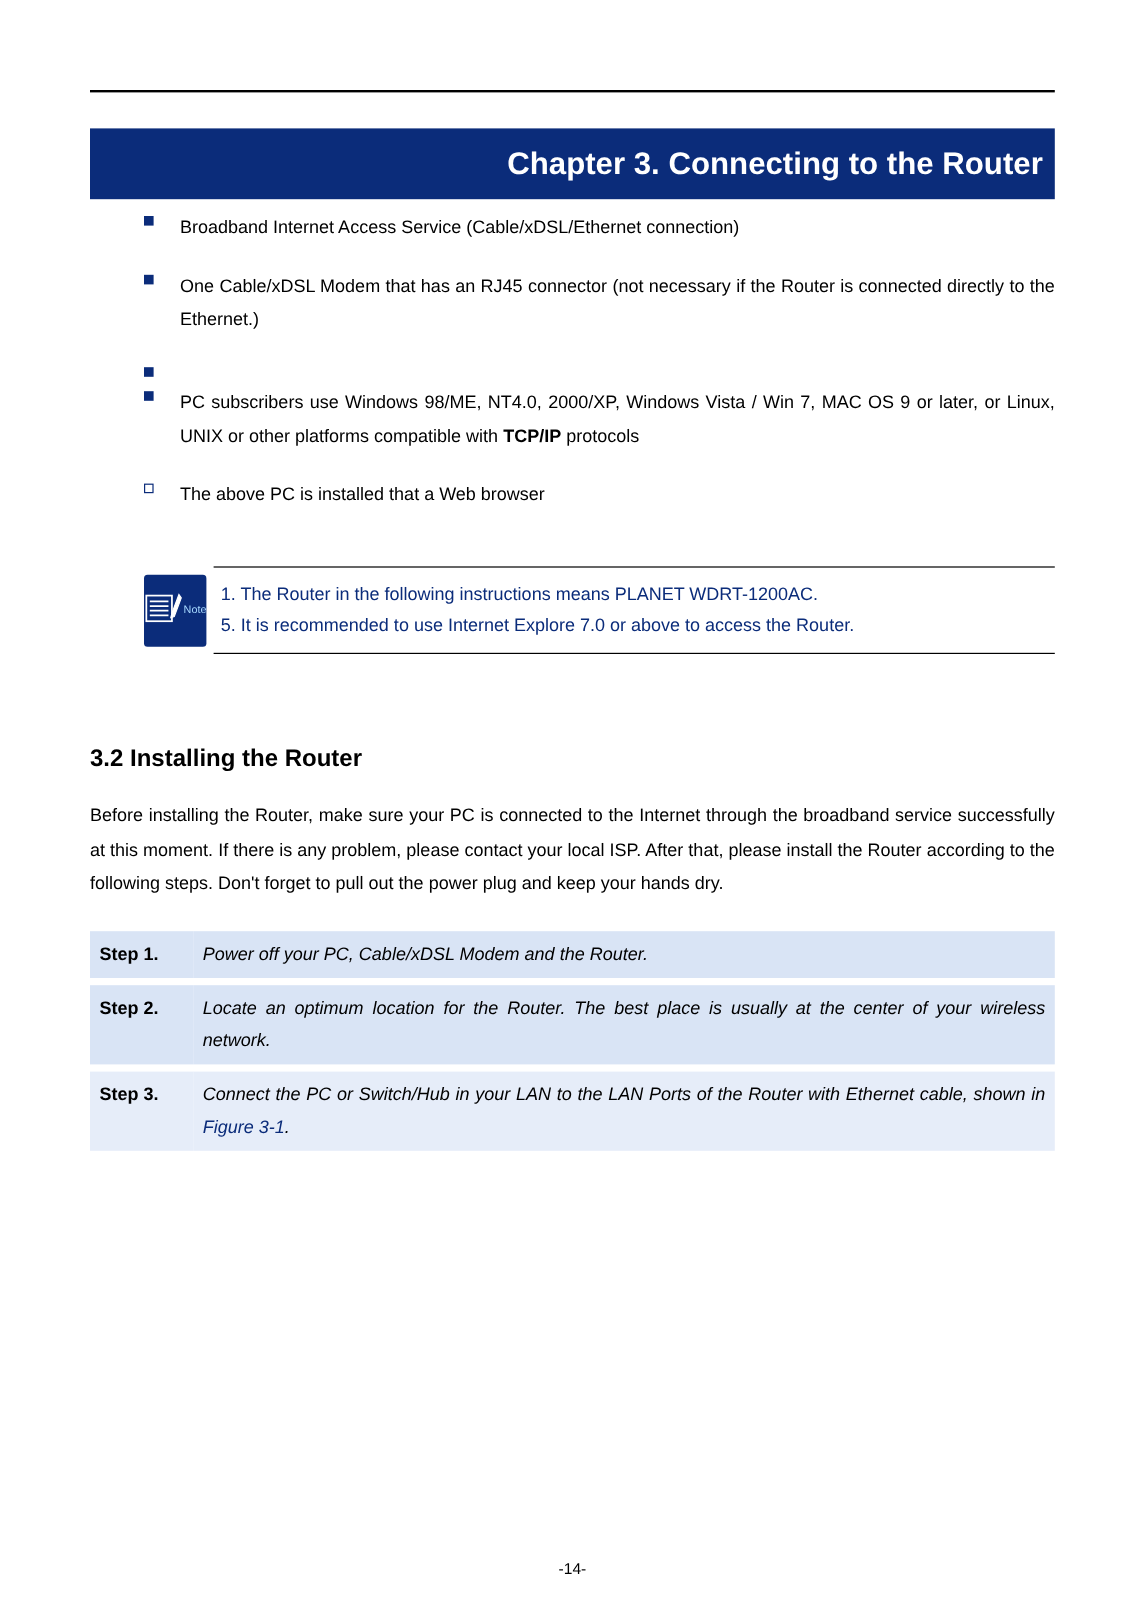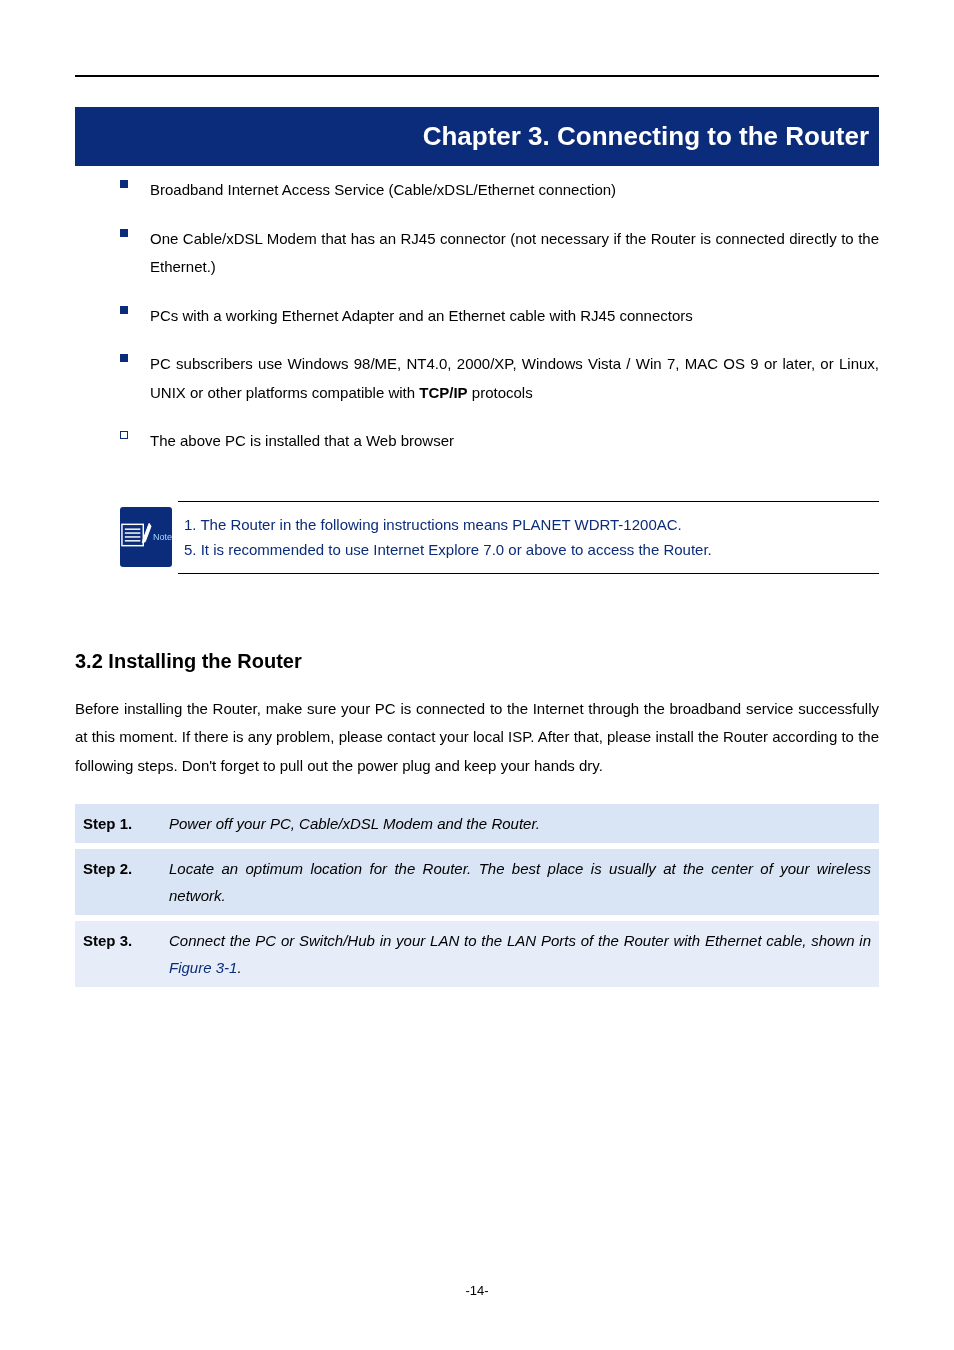--- a/index.html
+++ b/index.html
@@ -106,21 +106,21 @@
   .steps .srow.s3 td { background: #e6edf9; }
   .steps .step-label {
     white-space: nowrap;
     font-weight: bold;
     width: 70px;
   }
   .steps .step-text { text-align: justify; font-style: italic; }
   .fig-ref { color: #0b2c7a; }
   .pagenum {
     position: absolute;
-    bottom: 52px;
+    bottom: 35px;
     left: 0;
     right: 0;
     text-align: center;
     font-size: 13px;
   }
 </style>
 </head>
 <body>
 
 <div class="page">
@@ -133,21 +133,20 @@
     <li>
       <span class="bullet filled"></span>
       <span>Broadband Internet Access Service (Cable/xDSL/Ethernet connection)</span>
     </li>
     <li>
       <span class="bullet filled"></span>
       <span>One Cable/xDSL Modem that has an RJ45 connector (not necessary if the Router is connected directly to the Ethernet.)</span>
     </li>
     <li>
       <span class="bullet filled"></span>
-      <span>PCs with a working Ethernet Adapter and an Ethernet cable with RJ45 connectors</span>
     </li>
     <li>
       <span class="bullet filled"></span>
       <span>PC subscribers use Windows 98/ME, NT4.0, 2000/XP, Windows Vista / Win 7, MAC OS 9 or later, or Linux, UNIX or other platforms compatible with </span><span class="bold">TCP/IP</span><span> protocols</span>
     </li>
     <li>
       <span class="bullet hollow"></span>
       <span>The above PC is installed that a Web browser</span>
     </li>
   </ul>

